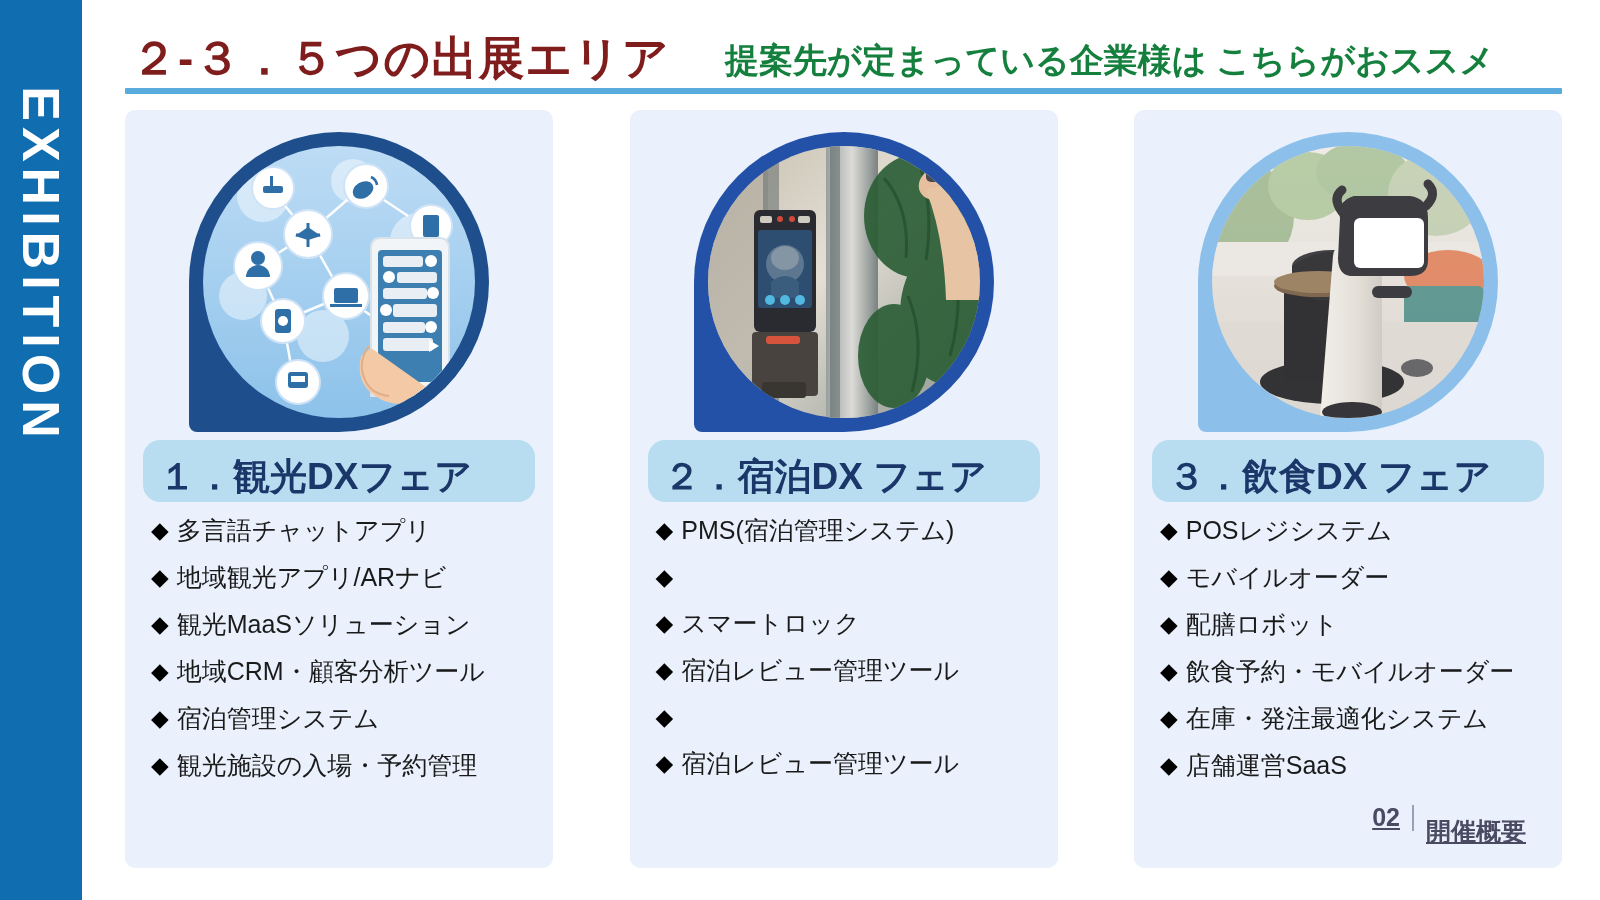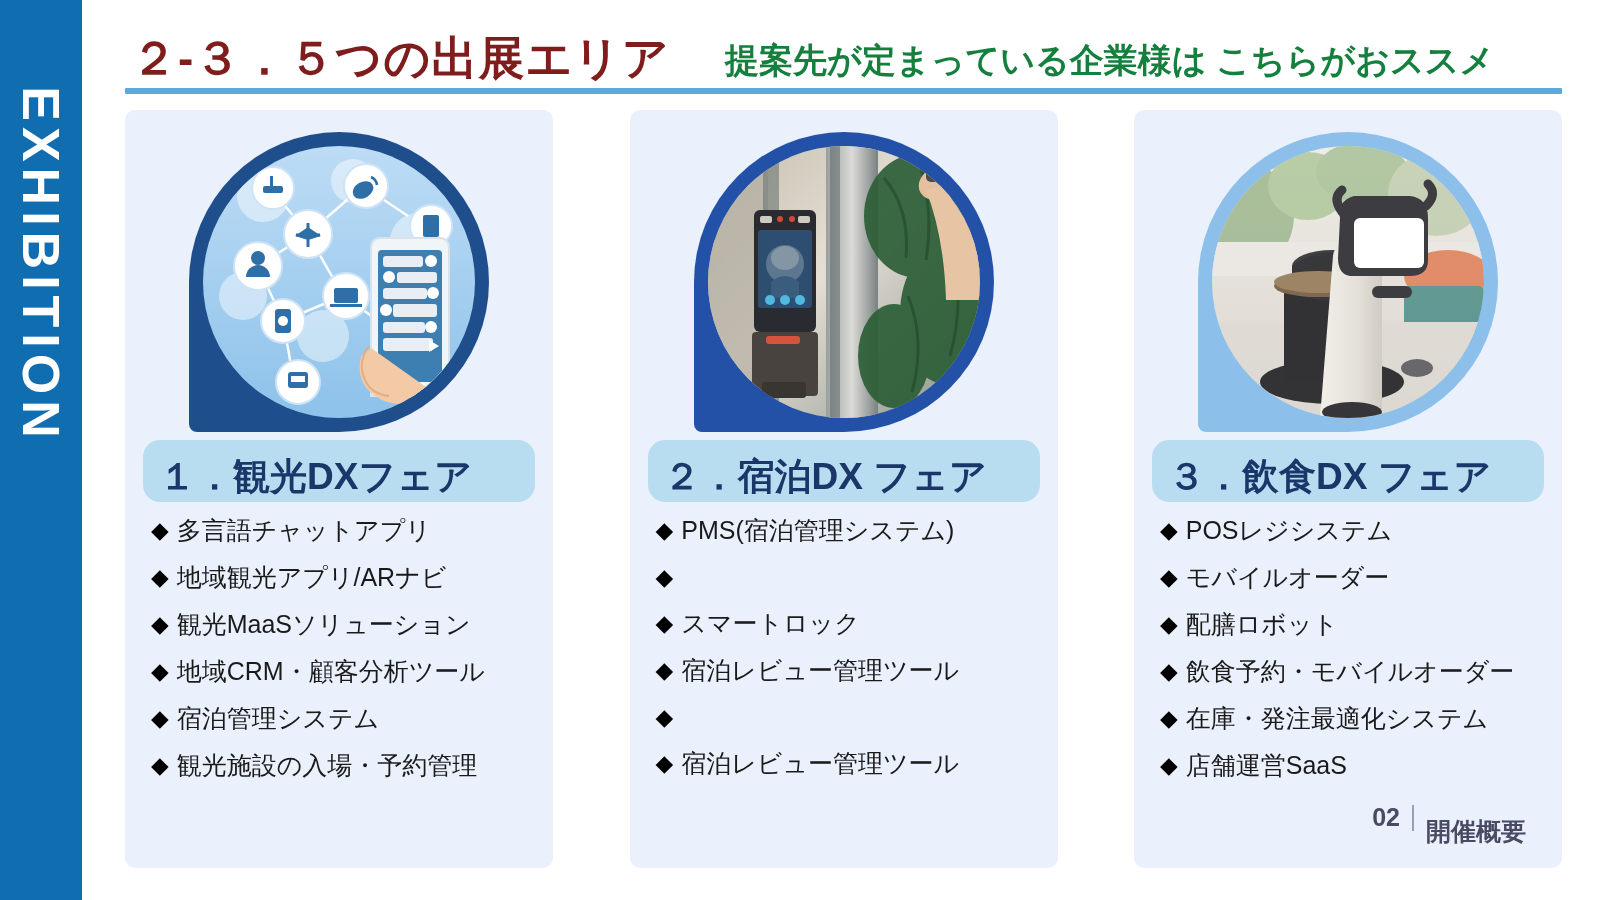--- a/index.html
+++ b/index.html
@@ -100,21 +100,21 @@
     white-space:nowrap;
   }
   .bullet-mark{
     font-size:23px;color:#000000;margin-right:8px;line-height:1.05;
   }
 
   
   .footer{
     position:absolute;right:36px;bottom:20px;
     display:flex;align-items:center;
-    color:#4a4a63;font-weight:bold;
+    color:#4a4a63;font-weight:bold;text-decoration:underline;
   }
   .footer-num{font-size:25px;}
   .footer-div{
     width:2px;height:26px;background:#9aa0b5;margin:0 12px;
   }
   .footer-label{font-size:25px;margin-top:28px;}
 </style>
 </head>
 <body>
 

